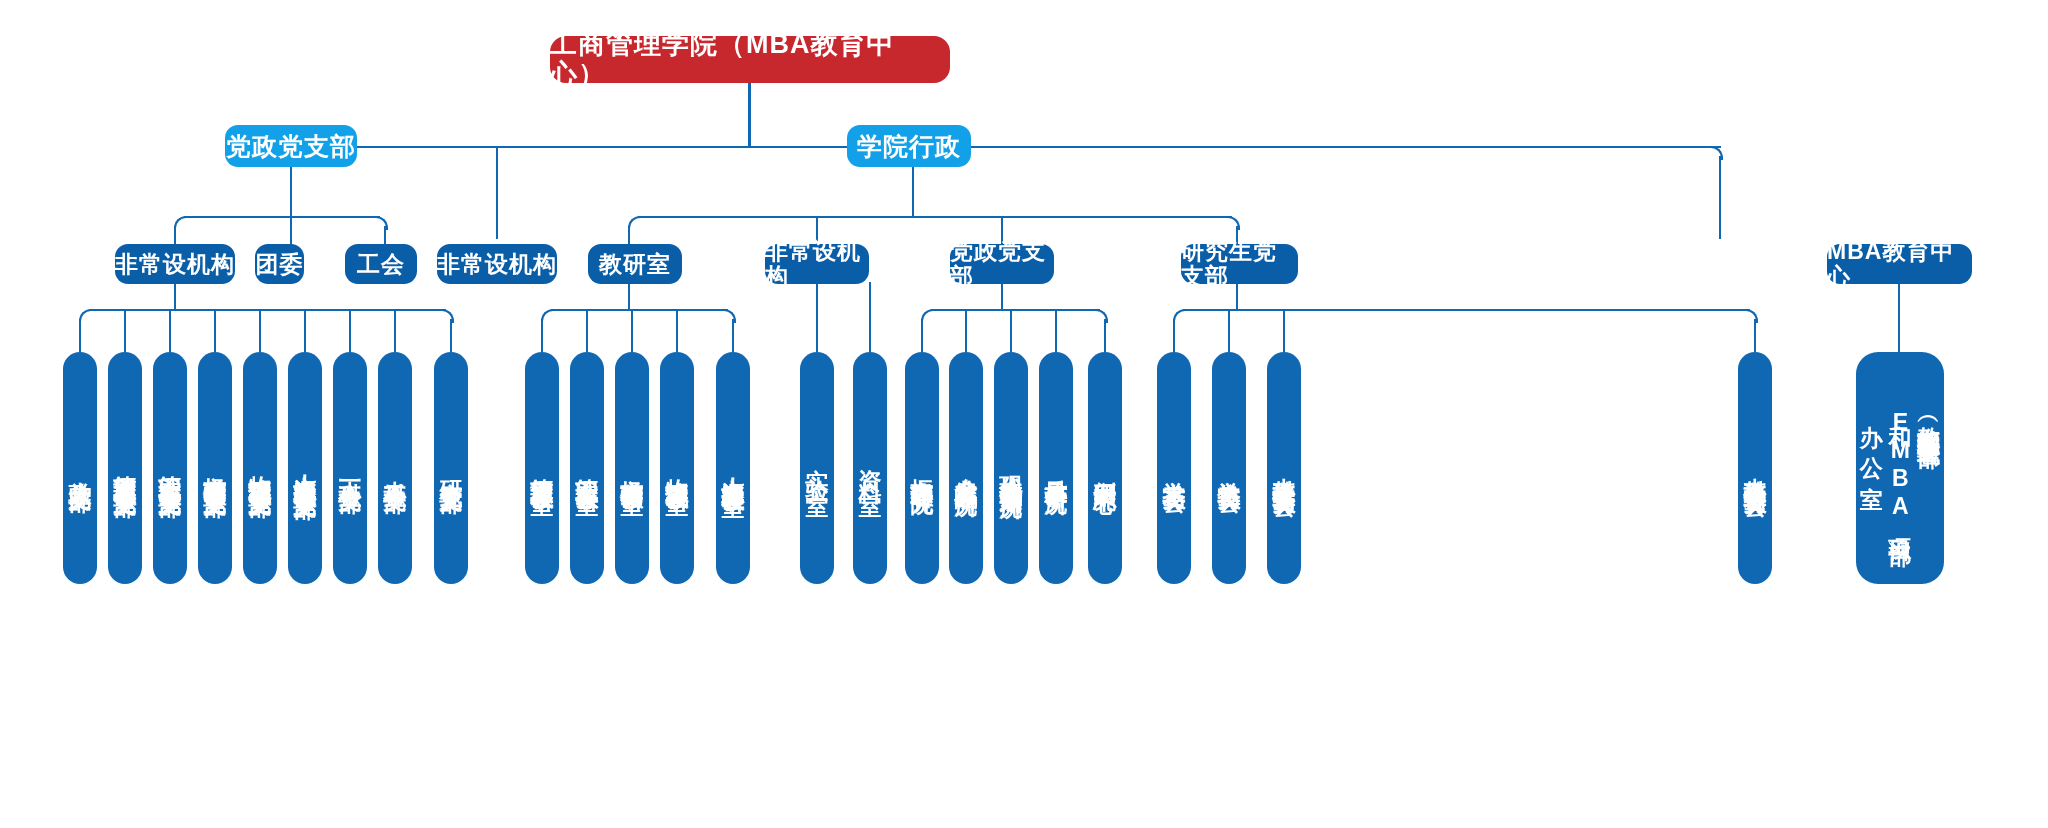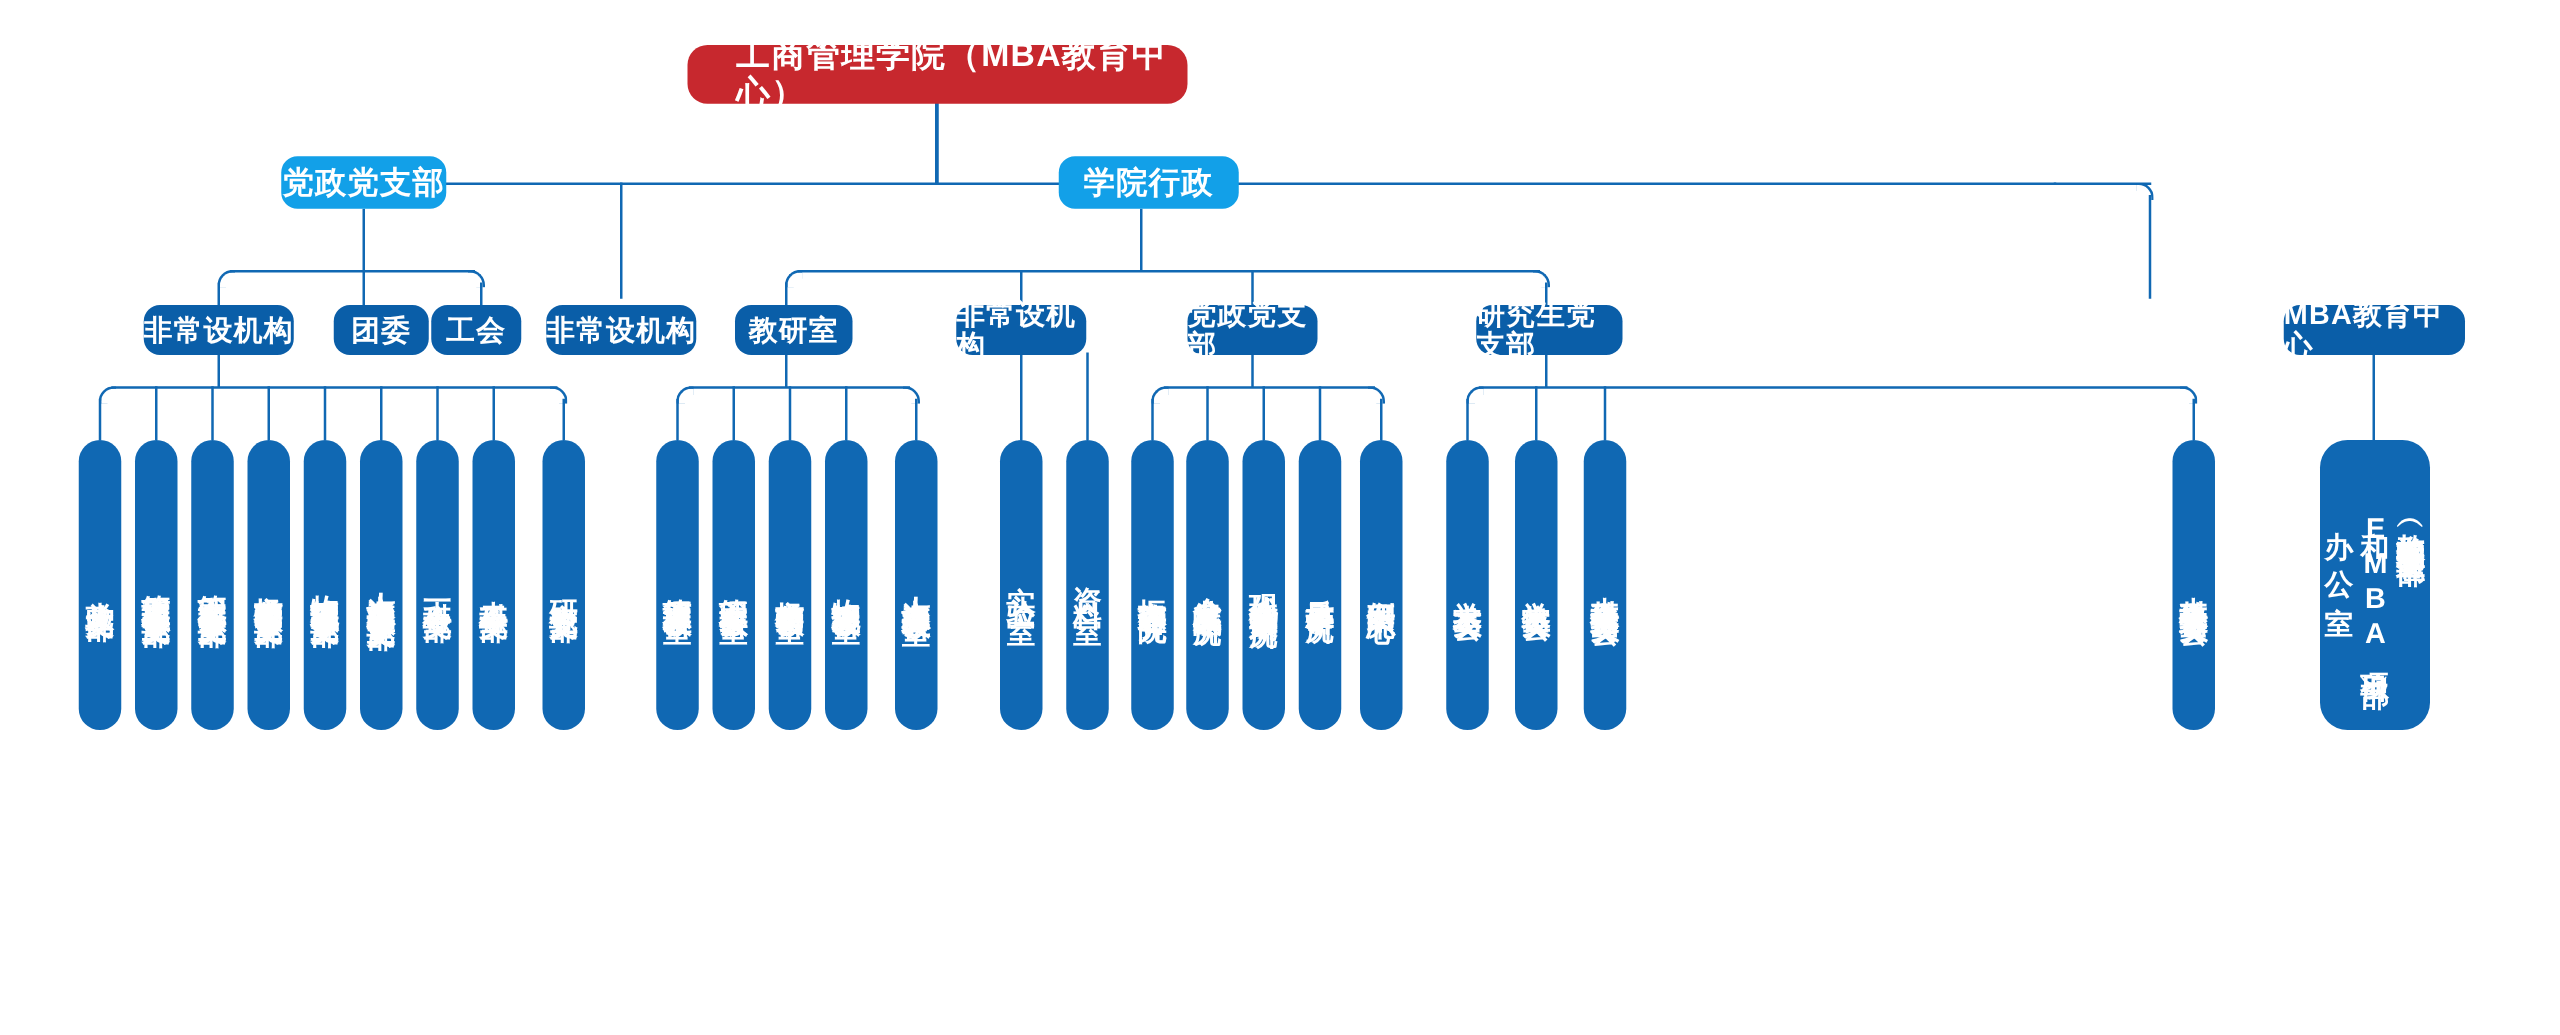--- a/index.html
+++ b/index.html
@@ -2,21 +2,21 @@
 <html><head>
 <meta charset="utf-8">
 <style>
   html,body{margin:0;padding:0;background:#ffffff;}
   body{font-family:"Liberation Sans","DejaVu Sans",sans-serif;}
   #stage{position:relative;width:2048px;height:828px;background:#ffffff;overflow:hidden;}
 
   
   .node{position:absolute;box-sizing:border-box;display:flex;align-items:center;
         justify-content:center;color:#ffffff;border-radius:12px;line-height:1.08;}
-  .root{background:#c7282e;border-radius:16px;font-size:27px;font-weight:700;letter-spacing:1px;padding-left:39px;}
+  .root{background:#c7282e;border-radius:16px;font-size:27px;font-weight:700;letter-spacing:1px;}
   .lvl2{background:#12a0e8;border-radius:13px;font-size:25px;font-weight:700;letter-spacing:1px;}
   .lvl3{background:#0a5ea8;border-radius:13px;font-size:23px;font-weight:700;letter-spacing:1px;}
   .leaf{background:#1068b3;border-radius:22px;font-size:23px;font-weight:700;
         writing-mode:vertical-rl;text-orientation:upright;letter-spacing:2px;
         padding:14px 0;align-items:center;justify-content:center;}
   .leaf.spaced{letter-spacing:12px;}
   .leaf.multi{writing-mode:vertical-rl;text-orientation:upright;white-space:pre-line;
               letter-spacing:2px;line-height:1.25;}
 
   
@@ -105,24 +105,24 @@
   <div class="ln lnv" style="left:1173px;top:319px;width:2px;height:33px;"></div>
   <div class="ln lnv" style="left:1228px;top:309px;width:2px;height:43px;"></div>
   <div class="ln lnv" style="left:1283px;top:309px;width:2px;height:43px;"></div>
   <div class="ln lnv" style="left:1754px;top:319px;width:2px;height:33px;"></div>
 
   <div class="ln lnv" style="left:1898px;top:282px;width:2px;height:70px;"></div>
 
   <div class="node root" style="left:750px;top:36px;width:400px;height:47px;transform:translateX(-200px);">工商管理学院（MBA教育中心）</div>
 
   <div class="node lvl2" style="left:225px;top:125px;width:132px;height:42px;">党政党支部</div>
-  <div class="node lvl2" style="left:847px;top:125px;width:144px;height:42px;">学院行政</div>
+  <div class="node lvl2" style="left:847px;top:125px;width:124px;height:42px;">学院行政</div>
 
   <div class="node lvl3" style="left:115px;top:244px;width:120px;height:40px;">非常设机构</div>
-  <div class="node lvl3" style="left:267px;top:244px;width:76px;height:40px;">团委</div>
+  <div class="node lvl3" style="left:255px;top:244px;width:49px;height:40px;">团委</div>
   <div class="node lvl3" style="left:345px;top:244px;width:72px;height:40px;">工会</div>
   <div class="node lvl3" style="left:437px;top:244px;width:120px;height:40px;">非常设机构</div>
   <div class="node lvl3" style="left:588px;top:244px;width:94px;height:40px;">教研室</div>
   <div class="node lvl3" style="left:765px;top:244px;width:104px;height:40px;">非常设机构</div>
   <div class="node lvl3" style="left:950px;top:244px;width:104px;height:40px;">党政党支部</div>
   <div class="node lvl3" style="left:1181px;top:244px;width:117px;height:40px;">研究生党支部</div>
   <div class="node lvl3" style="left:1827px;top:244px;width:145px;height:40px;">MBA教育中心</div>
 
   <div class="node leaf" style="left:63px;top:352px;width:34px;height:232px;">党政党支部</div>
   <div class="node leaf" style="left:108px;top:352px;width:34px;height:232px;">管理原理教研室党支部</div>

